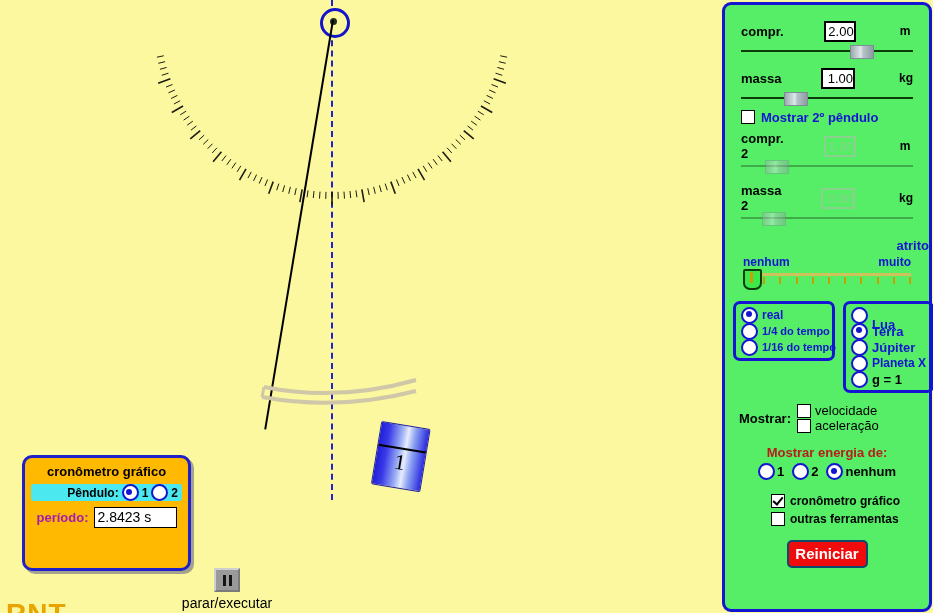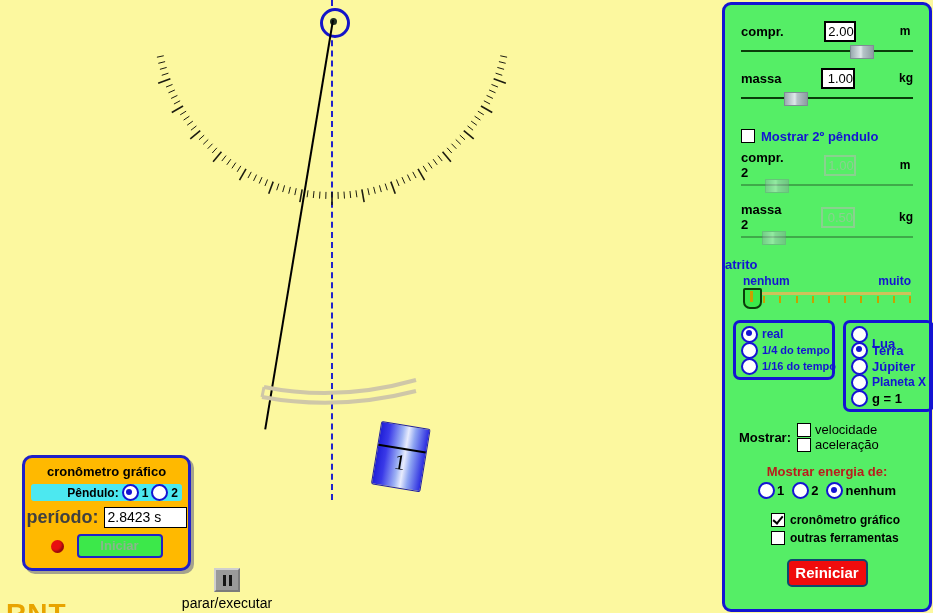--- a/index.html
+++ b/index.html
@@ -30,21 +30,21 @@
   #trail{position:absolute;left:258px;top:375px;width:160px;height:36px;}
   
   #chrono{position:absolute;left:22px;top:455px;width:163px;height:110px;
     background:#FFB900;border:3px solid #2020C8;border-radius:10px;
     box-shadow:3px 3px 0 rgba(60,60,120,.45);}
   #chrono .title{text-align:center;font-size:13px;font-weight:bold;color:#000;margin-top:6px;}
   #chrono .penrow{margin:5px 6px 0 6px;background:#4CE8F0;border-radius:3px;
     height:17px;display:flex;align-items:center;justify-content:flex-end;padding-right:4px;gap:3px;}
   #chrono .penrow b{font-size:12px;color:#000;}
   #chrono .perrow{display:flex;align-items:center;justify-content:center;gap:5px;margin-top:6px;}
-  #chrono .perrow b{font-size:18px;color:#404040;}
+  #chrono .perrow b{font-size:13px;color:#a21caf;}
   #chrono .perval{background:#fff;border:1px solid #000;width:78px;height:19px;
     font-size:14px;line-height:19px;padding-left:3px;color:#000;font-family:"Liberation Sans",sans-serif;}
   #chrono .btnrow{display:flex;align-items:center;justify-content:center;gap:13px;margin-top:6px;}
   #chrono .led{width:13px;height:13px;border-radius:50%;background:#E81010;
     box-shadow:inset -2px -2px 2px rgba(0,0,0,.35);}
   #chrono .start{background:#3CE84A;border:2px solid #2020C8;border-radius:4px;
     width:82px;height:20px;text-align:center;font-size:13px;font-weight:bold;
     color:#8ab58d;line-height:20px;}
   
   #pausewrap{position:absolute;left:172px;top:568px;width:110px;text-align:center;}
@@ -72,21 +72,21 @@
   .track.dis .thumb{opacity:.45;}
   .chk{width:12px;height:12px;background:#fff;border:1px solid #000;
     display:inline-block;vertical-align:middle;position:relative;flex:none;}
   .chk.on:after{content:"";position:absolute;left:3px;top:0px;width:4px;height:8px;
     border:solid #000;border-width:0 2px 2px 0;transform:rotate(40deg);}
   .rad{width:13px;height:13px;border-radius:50%;background:#fff;border:2px solid #1414D2;
     display:inline-block;position:relative;flex:none;}
   .rad.on:after{content:"";position:absolute;left:2.5px;top:2.5px;width:6px;height:6px;
     border-radius:50%;background:#1414D2;}
   .blue{color:#1414D2;font-weight:bold;font-size:13px;}
-  .frictitle{text-align:left;color:#1414D2;font-weight:bold;font-size:13px;margin-top:14px;}
+  .frictitle{text-align:right;color:#1414D2;font-weight:bold;font-size:13px;margin-top:14px;}
   .fricends{display:flex;justify-content:space-between;padding:0 18px;
     color:#1414D2;font-weight:bold;font-size:12px;margin-top:2px;}
   #frictrack{position:relative;margin:0 18px;height:18px;}
   #frictrack .fbar{position:absolute;left:4px;top:4px;right:0;height:3px;background:#CFC25A;}
   #frictrack .ticks{position:absolute;left:4px;right:0;top:8px;height:8px;
     display:flex;justify-content:space-between;}
   #frictrack .ticks i{display:block;width:2px;height:7px;background:#C8A000;}
   #fricthumb{position:absolute;left:0;top:0;width:15px;height:17px;background:#3CE84A;
     border:2px solid #0a3d0a;border-radius:2px 2px 7px 7px;}
   #fricthumb span{position:absolute;left:5px;top:1px;width:3px;height:11px;background:#C8A000;}
@@ -224,24 +224,20 @@
     <b>Pêndulo:</b>
     <span class="rad on"></span>
     <b>1</b>
     <span class="rad"></span>
     <b>2</b>
   </div>
   <div class="perrow">
     <b>período:</b>
     <div class="perval">2.8423 s</div>
   </div>
-  <div class="btnrow">
-    <div class="led"></div>
-    <div class="start">Iniciar</div>
-  </div>
 </div>
 
 <div id="pausewrap">
   <div id="pausebtn">
       <i></i>
       <i></i>
     </div>
   <div id="pauselabel">parar/executar</div>
 </div>
 <div id="corner">RNT</div>
@@ -261,21 +257,21 @@
   <div class="row" style="margin-top:9px;">
     <span class="lbl">massa</span>
     <span class="val">1.00</span>
     <span class="unit">kg</span>
   </div>
   <div class="track">
     <div class="bar"></div>
       <div class="thumb" style="left: calc(28% - 5.6px);"></div>
   </div>
 
-  <div class="row" style="margin-top:20px;gap:6px;">
+  <div class="row" style="margin-top:1px;gap:6px;">
     <span class="chk"></span>
     <span class="blue">Mostrar 2º pêndulo</span>
   </div>
 
   <div class="row" style="margin-top:5px;">
     <span class="lbl">compr. 2</span>
     <span class="val dis">1.00</span>
     <span class="unit">m</span>
   </div>
   <div class="track dis">

